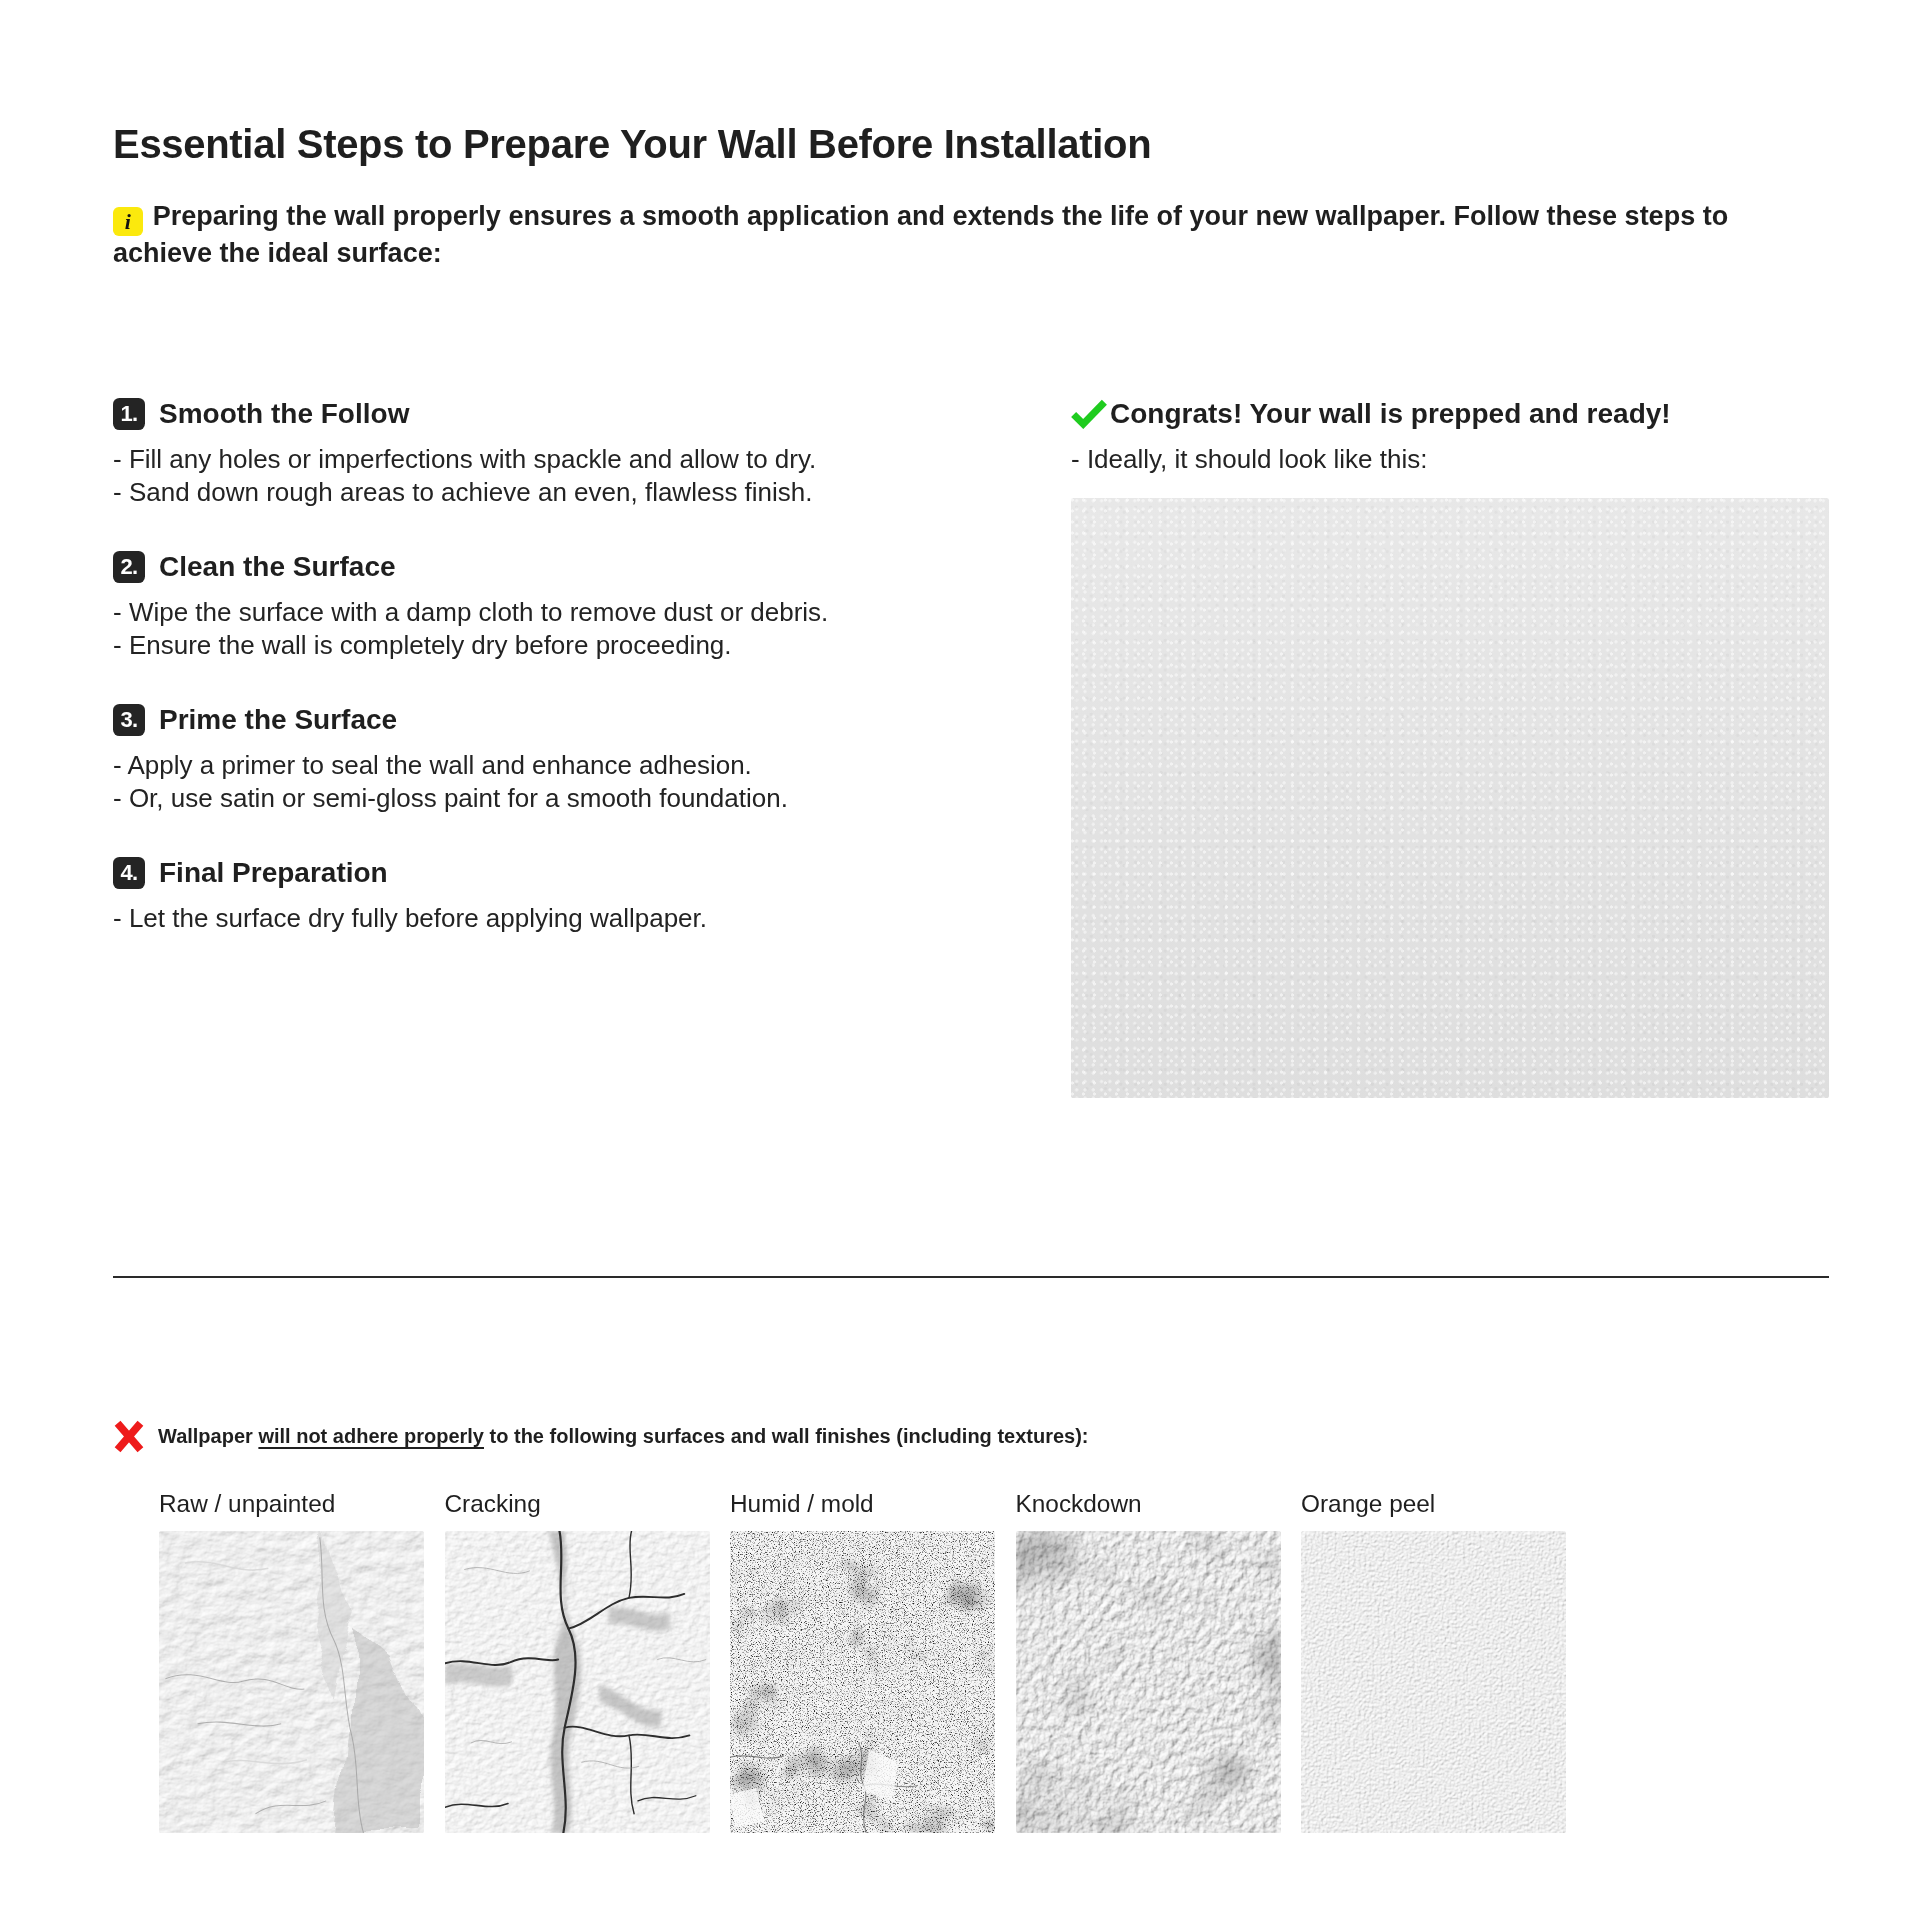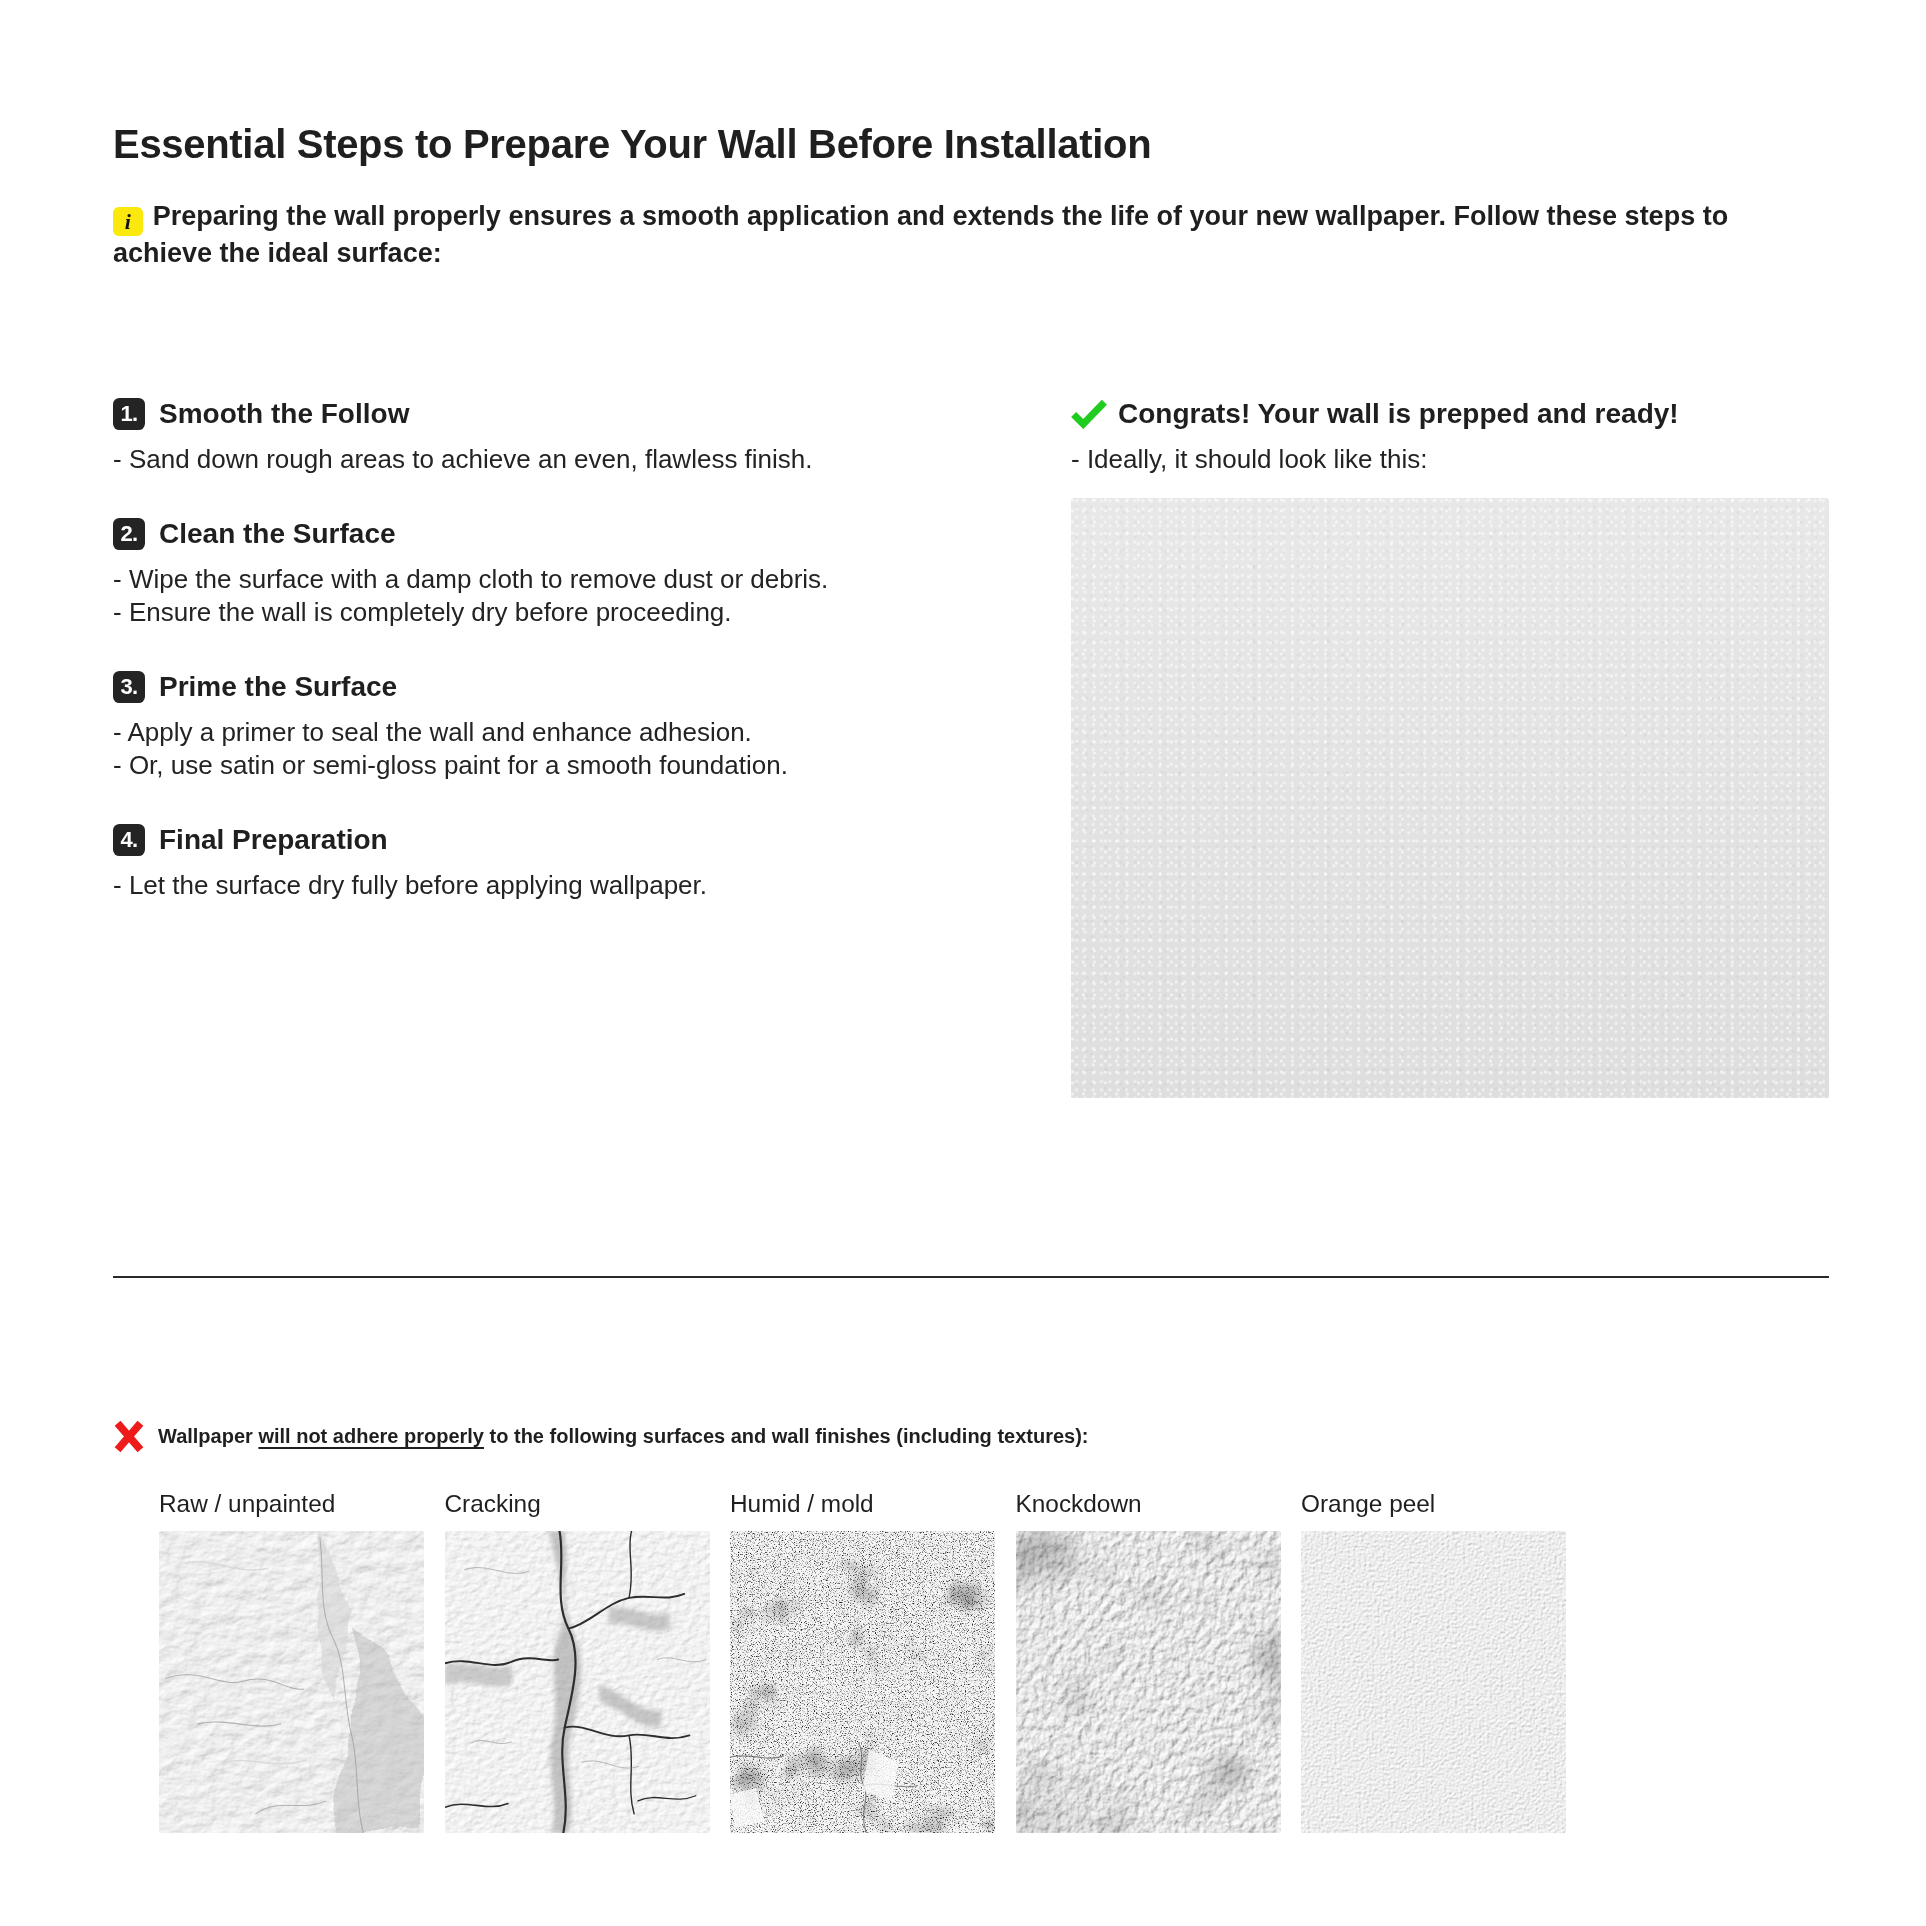--- a/index.html
+++ b/index.html
@@ -103,21 +103,21 @@
     line-height: 1.27;
     color: #232323;
     font-weight: 400;
     white-space: nowrap;
   }
 
   
   .congrats-head {
     display: flex;
     align-items: center;
-    gap: 11px;
+    gap: 3px;
     margin-bottom: 14px;
   }
   .check-icon { flex: none; display: block; }
   .congrats-title {
     font-size: 28px;
     font-weight: 700;
     color: #1f1f1f;
     white-space: nowrap;
   }
   .congrats-sub {
@@ -202,20 +202,21 @@
     <span class="info-badge">i</span><span>Preparing the wall properly ensures a smooth application and extends the life of your new wallpaper. Follow these steps to achieve the ideal surface:</span>
   </div>
 
   <div class="col-left">
 
     <div class="step">
       <div class="step-head">
         <span class="num-badge">1.</span>
         <span class="step-title">Smooth the Follow</span>
       </div>
+      <div class="bullet">- Fill any holes or imperfections with spackle and allow to dry.</div>
       <div class="bullet">- Sand down rough areas to achieve an even, flawless finish.</div>
     </div>
 
     <div class="step">
       <div class="step-head">
         <span class="num-badge">2.</span>
         <span class="step-title">Clean the Surface</span>
       </div>
       <div class="bullet">- Wipe the surface with a damp cloth to remove dust or debris.</div>
       <div class="bullet">- Ensure the wall is completely dry before proceeding.</div>

